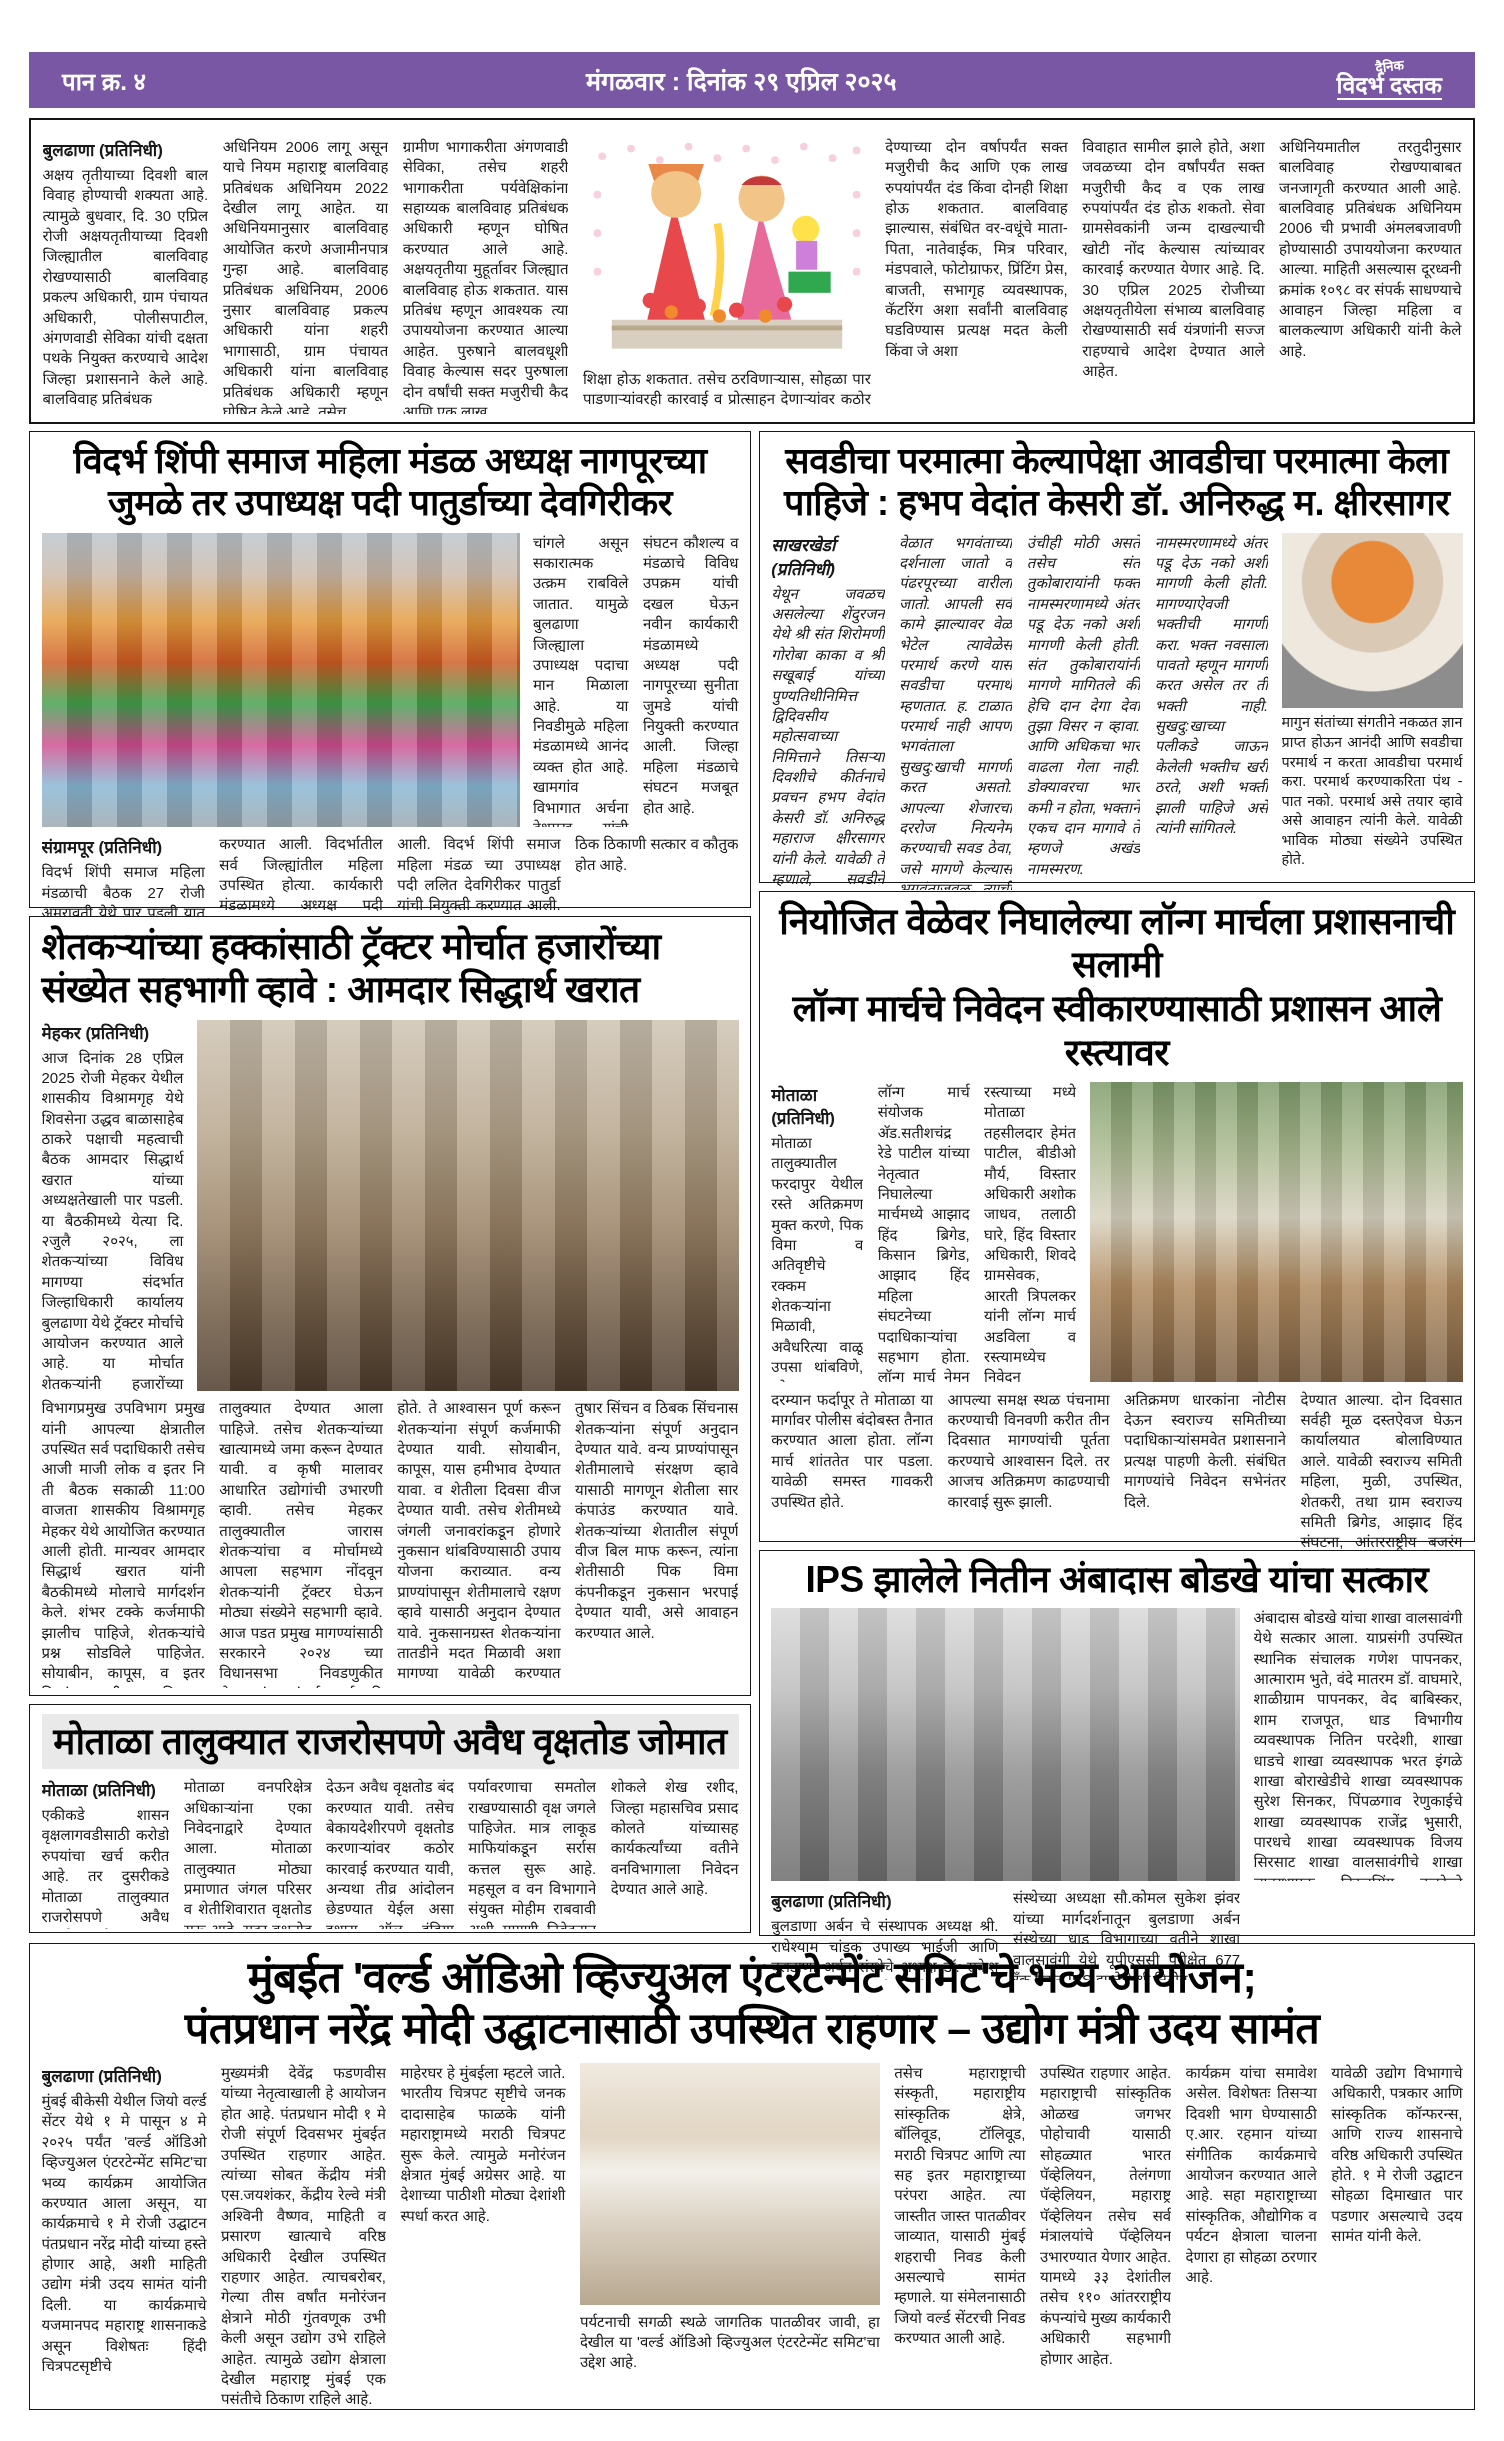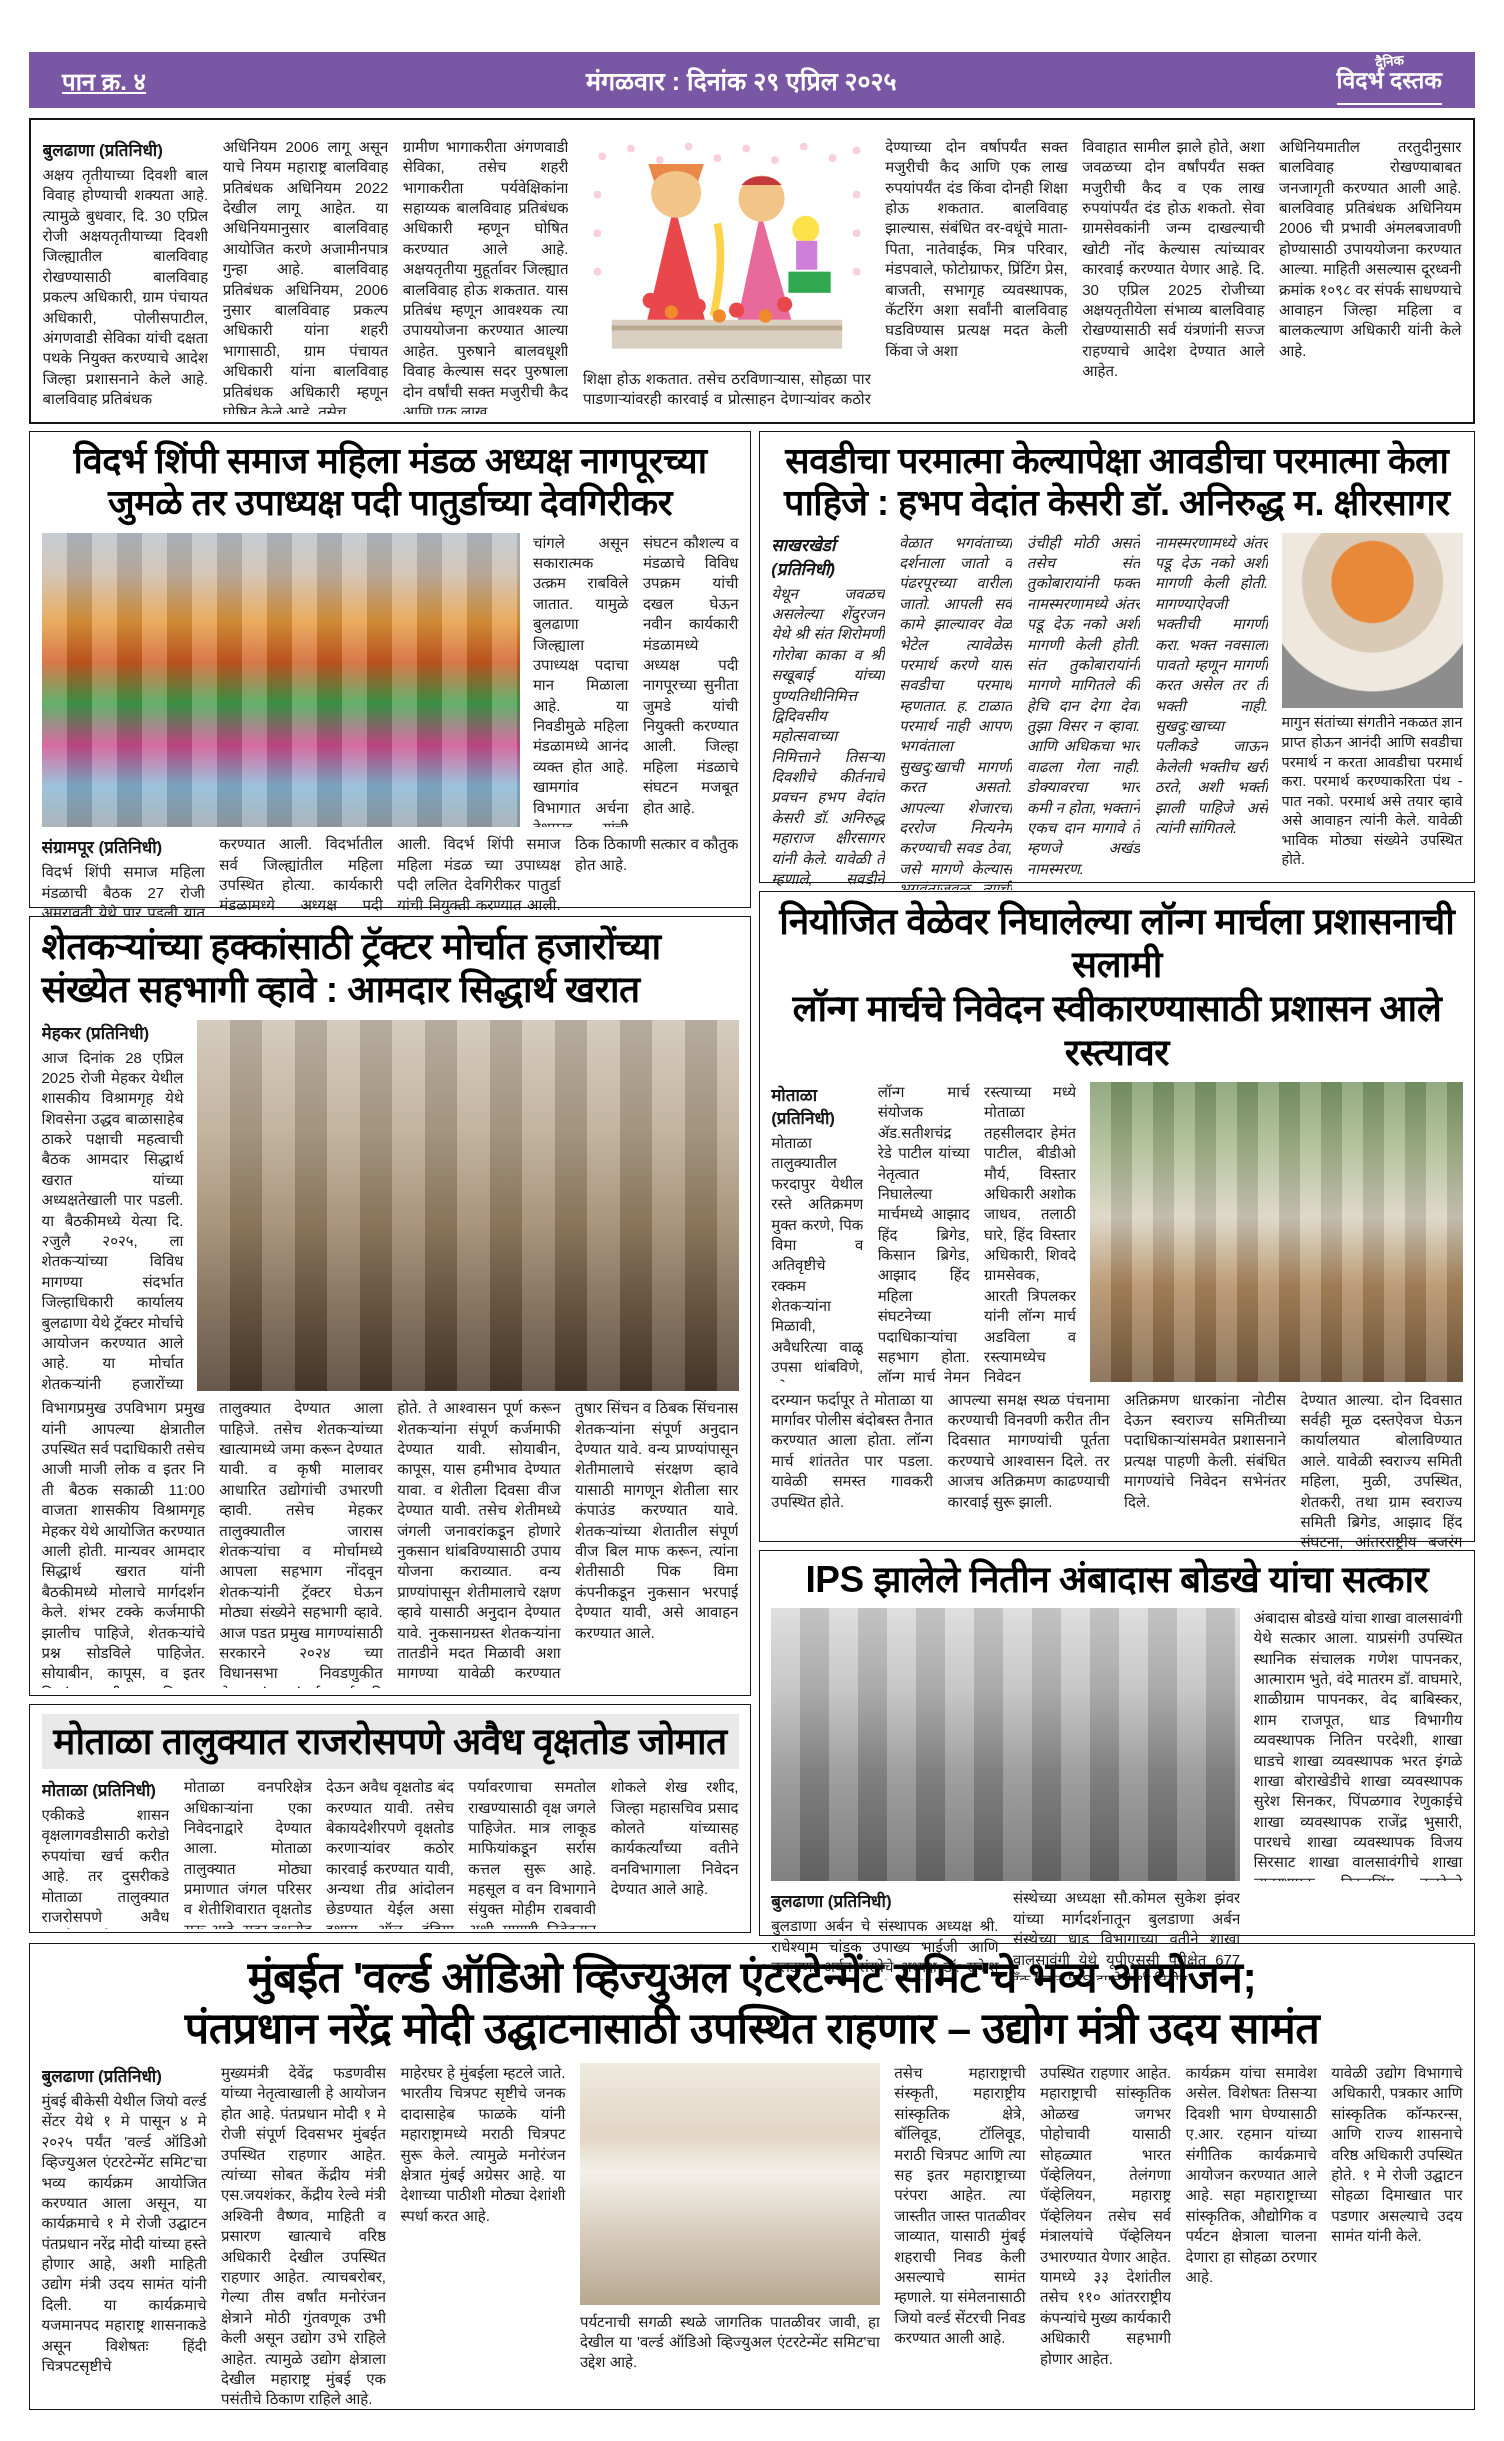--- a/index.html
+++ b/index.html
@@ -2,25 +2,25 @@
 <html><head>
 <meta charset="utf-8">
 <style>
   html,body{margin:0;padding:0;background:#ffffff;}
   body{width:1504px;font-family:"Liberation Sans","DejaVu Sans",sans-serif;color:#181818;}
   .page{width:1504px;min-height:2441px;background:#fff;overflow:hidden;}
 
   
   .masthead{display:flex;align-items:center;justify-content:space-between;
     height:56px;margin:52px 29px 9.6px;padding:0 33px;box-sizing:border-box;color:#fff;}
-  .m-page{font-size:24px;font-weight:bold;text-decoration:underline;}
+  .m-page{font-size:24px;font-weight:bold;}
   .m-date{font-size:25px;font-weight:bold;}
   .m-logo{text-align:center;line-height:1.02;}
   .m-logo .sm{font-size:13.4px;font-weight:bold;display:block;transform:rotate(-6deg);}
-  .m-logo .bg{font-size:23px;font-weight:bold;display:block;border-bottom:2.9px solid #fff;padding-bottom:10px;}
+  .m-logo .bg{font-size:23px;font-weight:bold;display:block;border-bottom:2.9px solid #fff;padding-bottom:1px;}
 
   
   .box{border:1.9px solid #161616;background:#fff;box-sizing:border-box;padding:7.7px 11.5px;margin:0;}
   .thick{border-width:2.9px;}
   .headline{font-weight:bold;color:#000;text-align:center;line-height:1.18;letter-spacing:-0.5px;}
   .hl-44{font-size:41px;} .hl-38{font-size:36px;} .hl-40{font-size:37px;} .hl-46{font-size:43px;}
   .graytag{background:#e9e9e9;padding:5.8px 3.8px;margin:1.9px 0 7.7px;}
 
   .cols{display:flex;gap:14.4px;}
   .tcol{flex:1 1 0;font-size:15px;line-height:1.36;text-align:justify;overflow:hidden;

